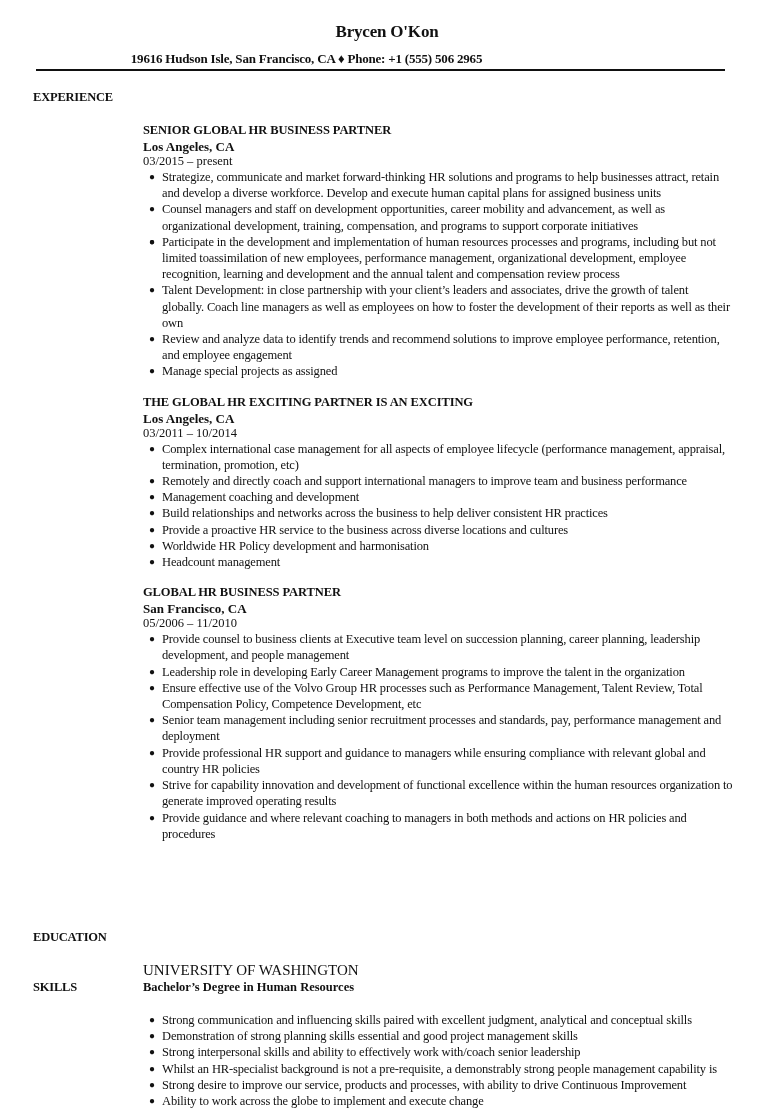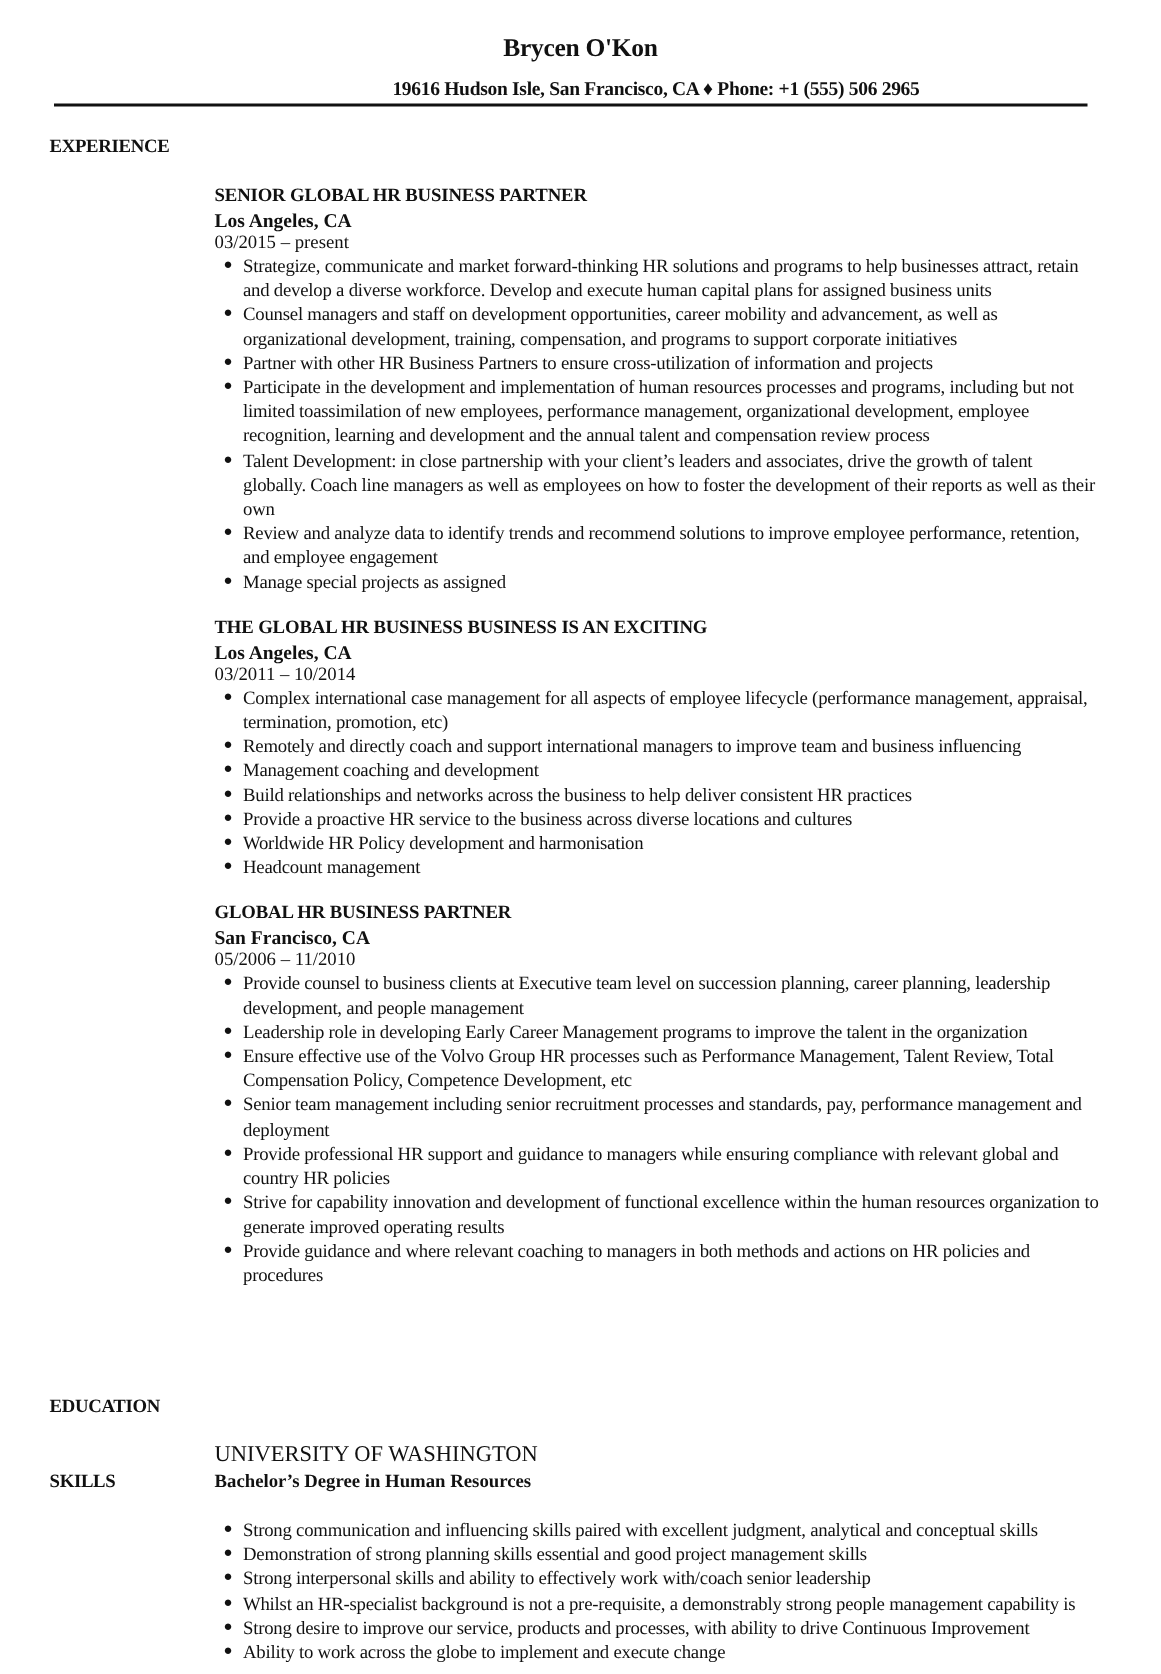--- a/index.html
+++ b/index.html
@@ -7,21 +7,21 @@
     width: 774px; height: 1116px; overflow: hidden; position: relative;
     font-family: "Liberation Serif", "DejaVu Serif", serif;
     color: #111111;
   }
   .page { position: absolute; left: 0; top: 0; width: 774px; }
   .name {
     position: absolute; top: 22px; left: 0; width: 774px; text-align: center;
     font-size: 17px; font-weight: bold; letter-spacing: -0.2px;
   }
   .contact {
-    position: absolute; top: 51px; left: 0; width: 613px; text-align: right;
+    position: absolute; top: 51px; left: 0; width: 613px; text-align: center;
     font-size: 13px; font-weight: bold; letter-spacing: -0.2px;
   }
   .rule {
     position: absolute; top: 69px; left: 36px; width: 689px; height: 2px; background: #111;
   }
   .section { position: absolute; left: 0; width: 774px; }
   .sec-label {
     position: absolute; left: 33px; top: 0;
     font-size: 12.5px; font-weight: bold; letter-spacing: -0.2px;
   }
@@ -54,35 +54,35 @@
     <div class="sec-label">EXPERIENCE</div>
     <div class="sec-body">
 
       <div class="job">
         <div class="job-title">SENIOR GLOBAL HR BUSINESS PARTNER</div>
         <div class="job-loc">Los Angeles, CA</div>
         <div class="job-dates">03/2015 – present</div>
         <ul class="bullets">
           <li><span class="dot">●</span><span>Strategize, communicate and market forward-thinking HR solutions and programs to help businesses attract, retain and develop a diverse workforce. Develop and execute human capital plans for assigned business units</span></li>
           <li><span class="dot">●</span><span>Counsel managers and staff on development opportunities, career mobility and advancement, as well as organizational development, training, compensation, and programs to support corporate initiatives</span></li>
-          <li><span class="dot">●</span><span>Partner with other HR Business Partners to ensure cross-utilization of information and projects</span></li>
+          <li><span class="dot">●</span></li>
           <li><span class="dot">●</span><span>Participate in the development and implementation of human resources processes and programs, including but not limited toassimilation of new employees, performance management, organizational development, employee recognition, learning and development and the annual talent and compensation review process</span></li>
           <li><span class="dot">●</span><span>Talent Development: in close partnership with your client’s leaders and associates, drive the growth of talent globally. Coach line managers as well as employees on how to foster the development of their reports as well as their own</span></li>
           <li><span class="dot">●</span><span>Review and analyze data to identify trends and recommend solutions to improve employee performance, retention, and employee engagement</span></li>
           <li><span class="dot">●</span><span>Manage special projects as assigned</span></li>
         </ul>
       </div>
 
       <div class="job">
-        <div class="job-title">THE GLOBAL HR BUSINESS BUSINESS IS AN EXCITING</div>
+        <div class="job-title">THE GLOBAL HR EXCITING PARTNER IS AN EXCITING</div>
         <div class="job-loc">Los Angeles, CA</div>
         <div class="job-dates">03/2011 – 10/2014</div>
         <ul class="bullets">
           <li><span class="dot">●</span><span>Complex international case management for all aspects of employee lifecycle (performance management, appraisal, termination, promotion, etc)</span></li>
-          <li><span class="dot">●</span><span>Remotely and directly coach and support international managers to improve team and business influencing</span></li>
+          <li><span class="dot">●</span><span>Remotely and directly coach and support international managers to improve team and business performance</span></li>
           <li><span class="dot">●</span><span>Management coaching and development</span></li>
           <li><span class="dot">●</span><span>Build relationships and networks across the business to help deliver consistent HR practices</span></li>
           <li><span class="dot">●</span><span>Provide a proactive HR service to the business across diverse locations and cultures</span></li>
           <li><span class="dot">●</span><span>Worldwide HR Policy development and harmonisation</span></li>
           <li><span class="dot">●</span><span>Headcount management</span></li>
         </ul>
       </div>
 
       <div class="job">
         <div class="job-title">GLOBAL HR BUSINESS PARTNER</div>

